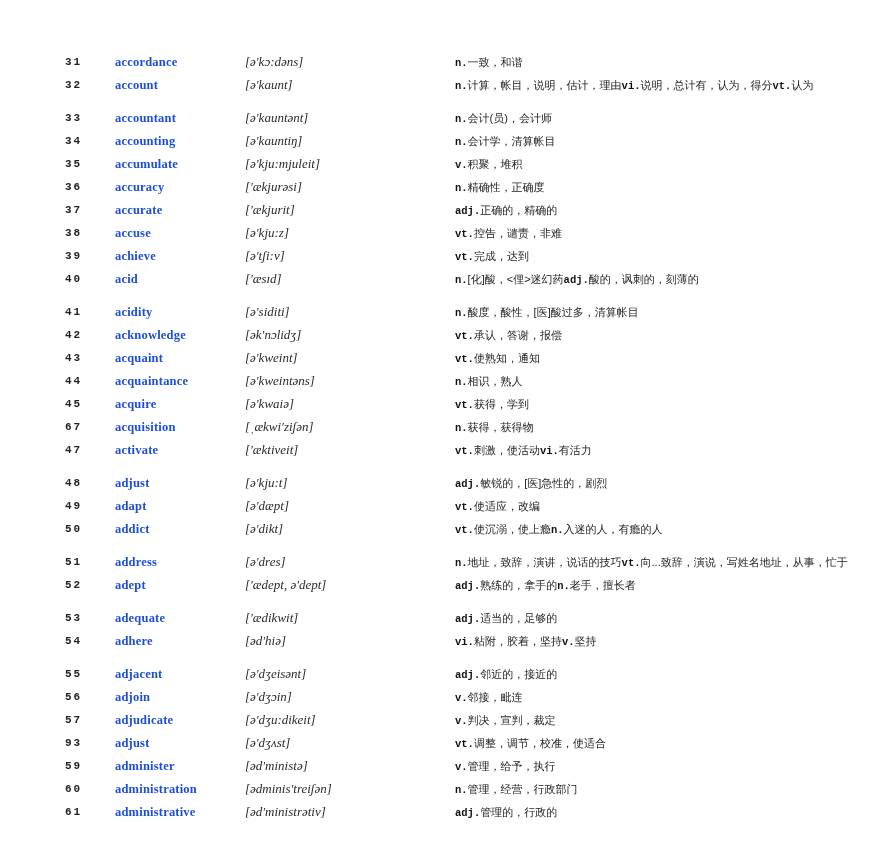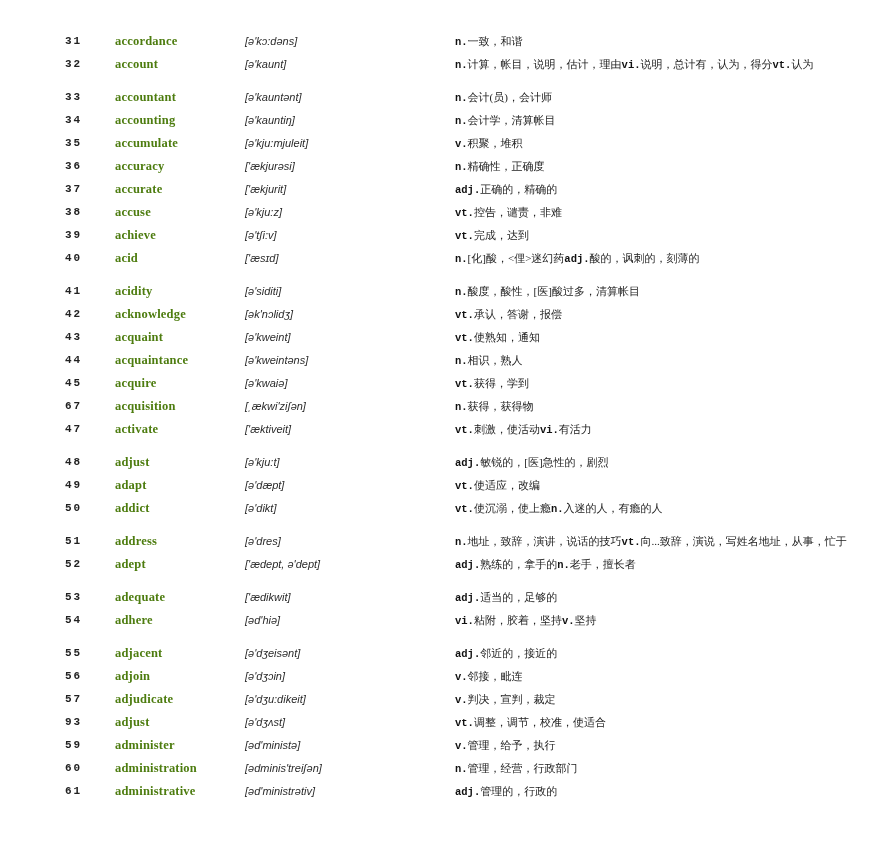--- a/index.html
+++ b/index.html
@@ -11,21 +11,21 @@
     width: 870px;
     height: 842px;
     overflow: hidden;
     font-family: "DejaVu Sans", sans-serif;
     color: #1c1c1c;
   }
   .page {
     box-sizing: border-box;
     width: 870px;
     height: 646px;
-    padding: 35px 12px 0 65px;
+    padding: 56px 12px 0 65px;
   }
   .row {
     display: flex;
     align-items: flex-start;
     margin-bottom: 10px;
     font-size: 11px;
     line-height: 12px;
   }
   .row.gap {
     margin-bottom: 20px;
@@ -39,46 +39,46 @@
     letter-spacing: 2px;
     color: #222;
   }
   .word {
     width: 130px;
     flex: 0 0 130px;
     font-family: "Liberation Serif", serif;
     font-weight: bold;
     font-size: 12.5px;
     letter-spacing: 0.2px;
-    color: #4d7c0f;
+    color: #1d4ed8;
   }
   .phon {
     width: 210px;
     flex: 0 0 210px;
-    font-family: Liberation Sans, sans-serif;
+    font-family: Liberation Serif, serif;
     font-style: italic;
-    font-size: 11px;
+    font-size: 13px;
     color: #2a2a2a;
   }
   .def {
     flex: 1 1 auto;
     max-width: 405px;
     font-size: 11px;
     line-height: 12px;
     color: #222;
     word-break: break-all;
   }
   .pos {
     font-family: "Liberation Mono", monospace;
     font-weight: bold;
     font-size: 10.5px;
     color: #111;
   }
   .zh {
-    font-family: Liberation Serif, serif;
+    font-family: Liberation Sans, sans-serif;
     font-size: 11px;
   }
 </style>
 </head>
 <body>
 
 <div class="page">
   <div id="rows">
       <div class="row">
         <div class="num">31</div>

